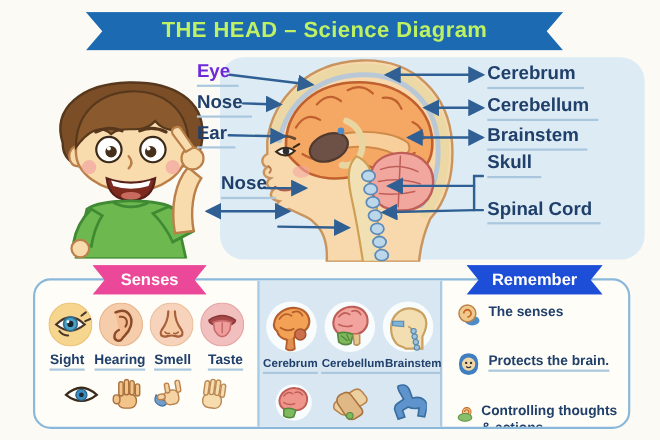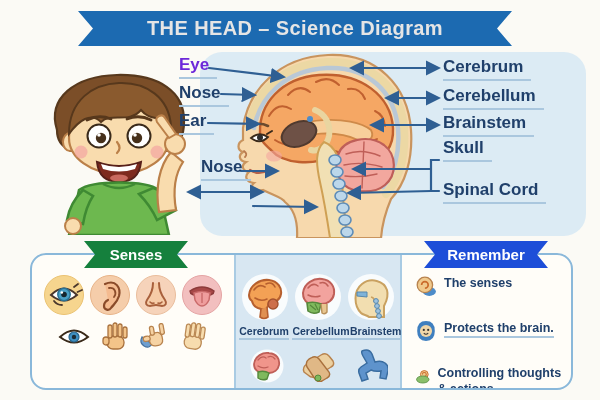--- a/index.html
+++ b/index.html
@@ -1,21 +1,21 @@
 <!DOCTYPE html>
 <html><head>
 <meta charset="utf-8">
 <style>
   html,body{margin:0;padding:0;}
   #page{position:relative;width:600px;height:400px;background:#fbfaf5;overflow:hidden;
         font-family:"Liberation Sans",sans-serif;}
 
   
   .title-ribbon{position:absolute;left:78px;top:11px;width:434px;height:35px;background:#1c6ab1;
-    color:#e5e5e5;display:flex;align-items:center;justify-content:center;font-size:20px;font-weight:bold;
+    color:#bef264;display:flex;align-items:center;justify-content:center;font-size:20px;font-weight:bold;
     letter-spacing:.4px;clip-path:polygon(0 0,100% 0,calc(100% - 15px) 50%,100% 100%,0 100%,15px 50%);}
 
   
   .blue-panel{position:absolute;left:200px;top:52px;width:386px;height:184px;background:#dcebf4;border-radius:22px;}
 
   .abs{position:absolute;}
   .lbl{position:absolute;font-weight:bold;font-size:17px;color:#20406b;line-height:1.1;
        border-bottom:2.5px solid #aac7de;padding:0 8px 2px 0;z-index:6;}
   .lbl.orange{color:#6d28d9;}
 
@@ -23,21 +23,21 @@
   .bottom-card{position:absolute;left:30px;top:253px;width:543px;height:137px;box-sizing:border-box;
     border:2.5px solid #8ab8da;border-radius:16px;background:#fffdf8;display:flex;overflow:hidden;}
   .col{position:relative;height:100%;box-sizing:border-box;}
   .col1{width:202px;}
   .col2{width:168px;background:#d8e7f2;border-left:2px solid #a9cbe3;border-right:2px solid #a9cbe3;}
   .col3{flex:1;}
 
   .ribbon{position:absolute;height:27px;color:#fff;font-weight:bold;font-size:15px;display:flex;
     align-items:center;justify-content:center;z-index:8;
     clip-path:polygon(0 0,100% 0,calc(100% - 11px) 50%,100% 100%,0 100%,11px 50%);}
-  #senses-ribbon{left:84px;top:241px;width:104px;background:#15803d;}
+  #senses-ribbon{left:84px;top:241px;width:104px;background:#ec4899;}
   #brainparts-ribbon{left:247px;top:241px;width:134px;background:#2b6fae;}
   #remember-ribbon{left:424px;top:241px;width:124px;background:#1d4ed8;}
 
   .icon-row{display:flex;justify-content:center;align-items:flex-end;gap:6px;margin-top:20px;}
   .label-row{display:flex;justify-content:center;margin-top:5px;}
   .cell{text-align:center;font-weight:bold;color:#20406b;}
   .sense-cell{width:48px;font-size:12.5px;}
   .brain-cell{font-size:10.5px;}
   .bc1{width:58px;}.bc2{width:60px;}.bc3{width:50px;}
   .u{display:inline-block;border-bottom:2px solid #aac7de;padding-bottom:1px;}
@@ -202,20 +202,26 @@
           <circle cx="20" cy="20" r="19.5" fill="#f6d3ba" stroke="#e9bd9c"></circle>
           <path d="M17 8 C17 15 14 21 11 25 C9 28 10 31 14 31 C16 31 17 30 20 30 C23 30 24 31 26 31 C30 31 31 28 29 25 C26 21 23 15 23 8" fill="#f6cba6" stroke="#a8603c" stroke-width="2" stroke-linecap="round"></path>
           <path d="M14 27 q2 2 4 1 M26 27 q-2 2 -4 1" stroke="#a8603c" stroke-width="1.6" fill="none" stroke-linecap="round"></path>
         </svg>
         <svg width="40" height="40" viewBox="0 0 40 40">
           <circle cx="20" cy="20" r="19.5" fill="#f2bfbf" stroke="#e4a3a3"></circle>
           <path d="M8 16 Q20 8 32 16 Q32 21 20 21 Q8 21 8 16 Z" fill="#a84848" stroke="#8c3a3a" stroke-width="1.5"></path>
           <path d="M12 18 Q20 15 28 18 L27 25 Q24 31 20 31 Q16 31 13 25 Z" fill="#ef9d9d" stroke="#c96a6a" stroke-width="1.5"></path>
           <path d="M20 18 L20 28" stroke="#c96a6a" stroke-width="1.4"></path>
         </svg>
+      </div>
+      <div class="label-row">
+        <div class="cell sense-cell"><span class="u">Sight</span></div>
+        <div class="cell sense-cell"><span class="u">Hearing</span></div>
+        <div class="cell sense-cell"><span class="u">Smell</span></div>
+        <div class="cell sense-cell"><span class="u">Taste</span></div>
       </div>
       <div class="extra-row">
         <svg width="34" height="22" viewBox="0 0 34 22">
           <path d="M3 11 Q17 -2 31 11 Q17 22 3 11 Z" fill="#fff" stroke="#3a2a1a" stroke-width="2"></path>
           <circle cx="17" cy="11" r="5" fill="#3e8fc1" stroke="#26648c" stroke-width="1.2"></circle>
           <circle cx="17" cy="11" r="2.2" fill="#1c2b35"></circle>
         </svg>
         <svg width="28" height="30" viewBox="0 0 28 30">
           <g fill="#f3c489" stroke="#a9713d" stroke-width="1.3">
             <rect x="6" y="14" width="17" height="13" rx="6"></rect>

